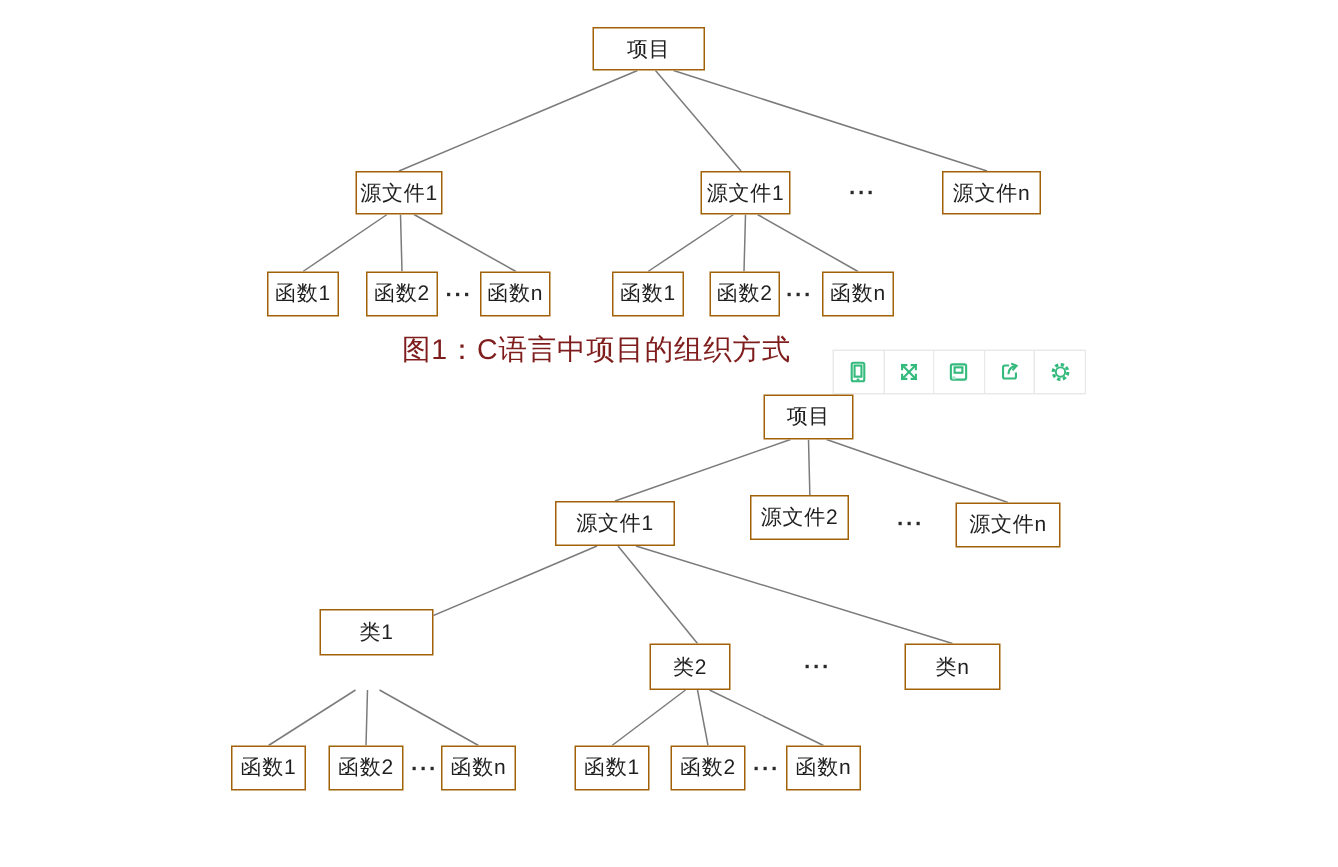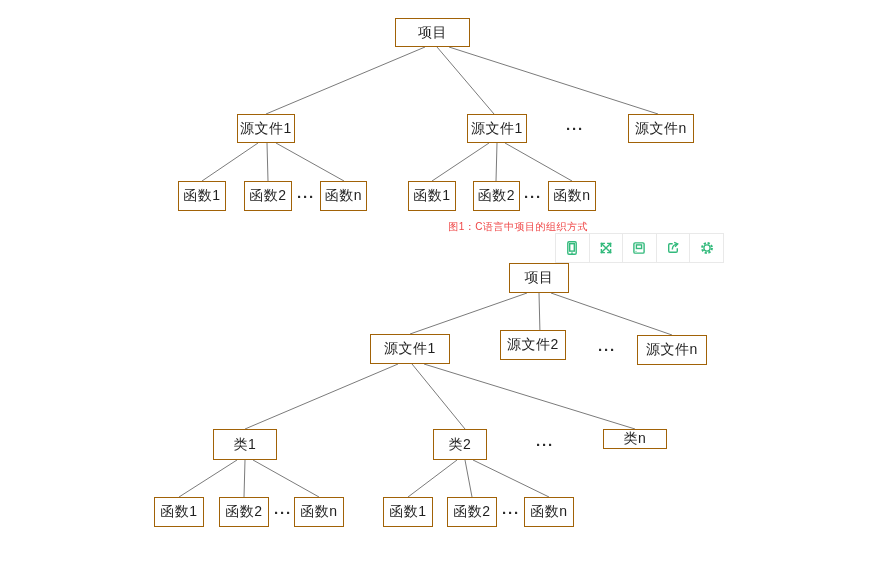--- a/index.html
+++ b/index.html
@@ -11,21 +11,21 @@
   .node{
     position:absolute;box-sizing:border-box;border:1px solid #a16207;background:#ffffff;
     display:flex;align-items:center;justify-content:center;
     font-size:14px;color:#1f1f1f;white-space:nowrap;letter-spacing:0.5px;
   }
   .ellipsis{
     position:absolute;display:flex;align-items:center;justify-content:center;
     font-size:15px;font-weight:bold;color:#2a2a2a;letter-spacing:1px;
   }
   .caption{
-    position:absolute;font-size:10px;color:#ef4444;text-align:right;letter-spacing:0.5px;
+    position:absolute;font-size:19px;color:#7f1d1d;text-align:left;letter-spacing:0.5px;
   }
   .toolbar{
     position:absolute;left:555px;top:233px;width:169px;height:30px;
     display:flex;background:#fff;border:1px solid #e9e9e9;box-sizing:border-box;
   }
   .toolbar .tbtn{
     flex:1 1 0;display:flex;align-items:center;justify-content:center;
     border-right:1px solid #e9e9e9;cursor:pointer;background:#fff;
   }
   .toolbar .tbtn:last-child{border-right:none;}
@@ -138,24 +138,24 @@
     </div>
   </div>
 
   <div class="node" style="left:509px;top:263px;width:60px;height:30px">项目</div>
 
   <div class="node" style="left:370px;top:334px;width:80px;height:30px">源文件1</div>
   <div class="node" style="left:500px;top:330px;width:66px;height:30px">源文件2</div>
   <div class="ellipsis" style="left:592px;top:339px;width:30px;height:20px">···</div>
   <div class="node" style="left:637px;top:335px;width:70px;height:30px">源文件n</div>
 
-  <div class="node" style="left:213px;top:429px;width:64px;height:31px">类1</div>
+  <div class="node" style="left:213px;top:406px;width:76px;height:31px">类1</div>
   <div class="node" style="left:433px;top:429px;width:54px;height:31px">类2</div>
   <div class="ellipsis" style="left:530px;top:434px;width:30px;height:20px">···</div>
-  <div class="node" style="left:603px;top:429px;width:64px;height:20px">类n</div>
+  <div class="node" style="left:603px;top:429px;width:64px;height:31px">类n</div>
 
   <div class="node" style="left:154px;top:497px;width:50px;height:30px">函数1</div>
   <div class="node" style="left:219px;top:497px;width:50px;height:30px">函数2</div>
   <div class="ellipsis" style="left:269px;top:502px;width:28px;height:20px">···</div>
   <div class="node" style="left:294px;top:497px;width:50px;height:30px">函数n</div>
 
   <div class="node" style="left:383px;top:497px;width:50px;height:30px">函数1</div>
   <div class="node" style="left:447px;top:497px;width:50px;height:30px">函数2</div>
   <div class="ellipsis" style="left:497px;top:502px;width:28px;height:20px">···</div>
   <div class="node" style="left:524px;top:497px;width:50px;height:30px">函数n</div>

